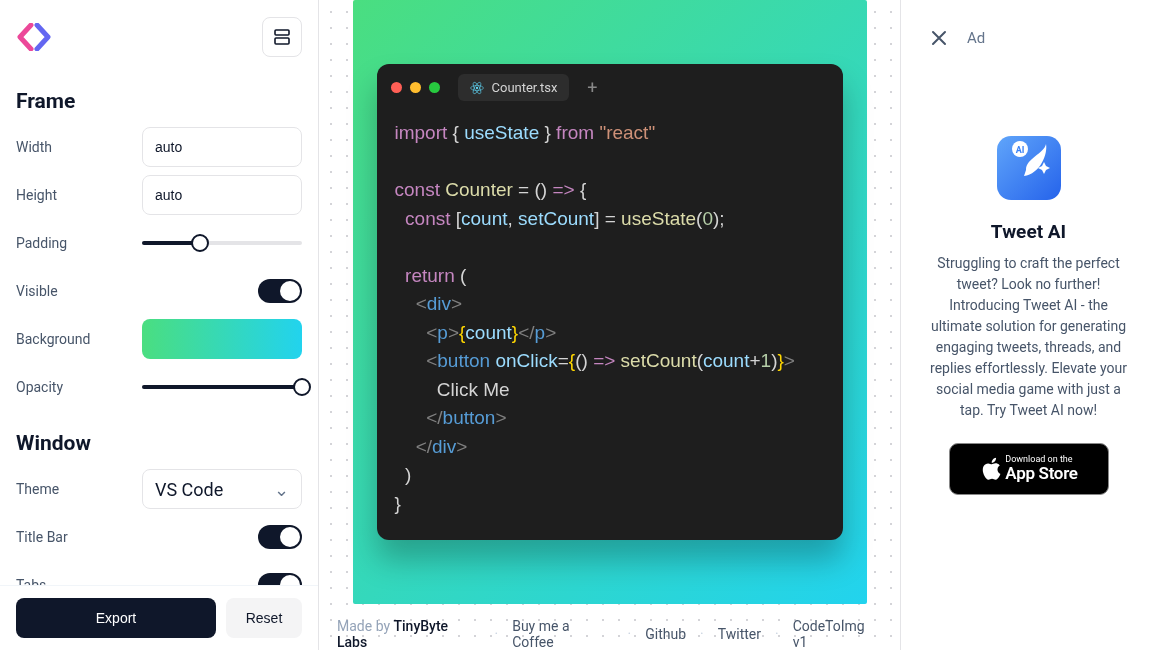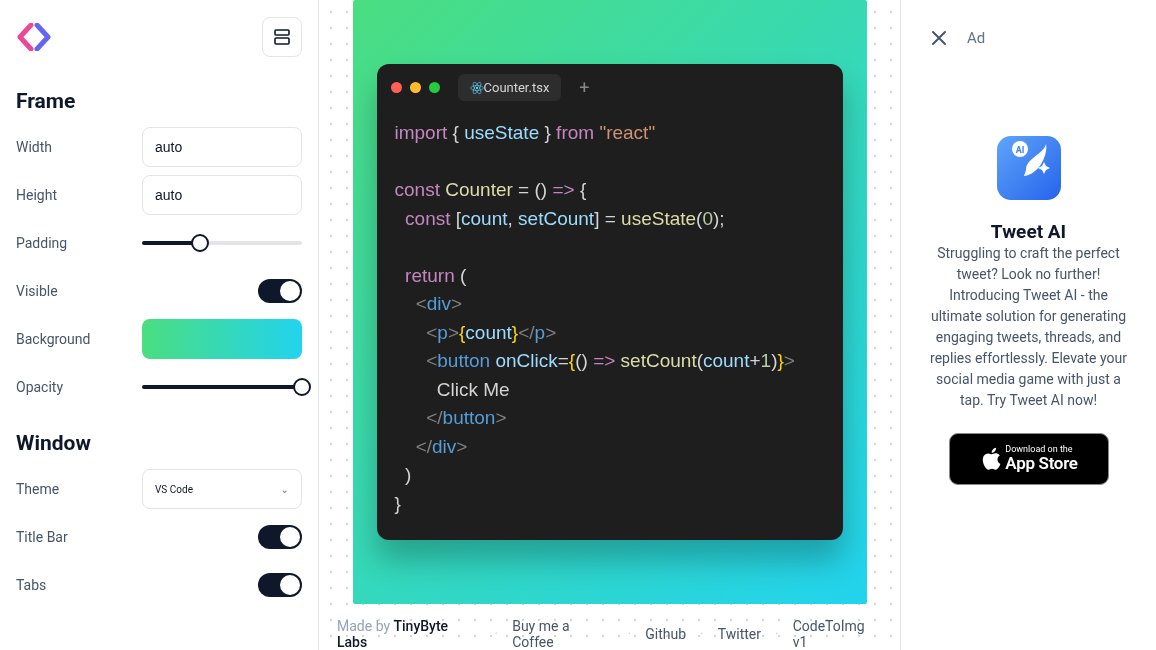--- a/index.html
+++ b/index.html
@@ -8,56 +8,56 @@
 .sidebar{width:319px;border-right:1px solid #e4e4e7;display:flex;flex-direction:column}
 .sidebar-head{display:flex;align-items:center;justify-content:space-between;padding:17px 16px 12px}
 .logo{display:flex;align-items:center;gap:2px}
 .logo svg{display:block}
 .panel-toggle{width:40px;height:40px;border:1px solid #e4e4e7;border-radius:8px;display:flex;align-items:center;justify-content:center;background:#fff;cursor:pointer}
 .controls{flex:1;overflow-y:auto;padding:0 16px 8px}
 .section-h{font-size:21px;font-weight:700;padding:20px 0 10px}
 .row{display:flex;align-items:center;justify-content:space-between;height:48px}
 .row label{font-size:14px;color:#475569}
 .textin{width:160px;height:40px;border:1px solid #e4e4e7;border-radius:8px;padding:0 12px;font-size:14px;color:#0f172a}
-.select{width:160px;height:40px;border:1px solid #e4e4e7;border-radius:8px;padding:0 12px;display:flex;align-items:center;justify-content:space-between;font-size:10px;background:#fff;cursor:pointer}
+.select{width:160px;height:40px;border:1px solid #e4e4e7;border-radius:8px;padding:0 12px;display:flex;align-items:center;justify-content:space-between;font-size:18px;background:#fff;cursor:pointer}
 .sliderwrap{width:160px;height:16px;position:relative}
 .track{position:absolute;left:0;right:0;top:6px;height:4px;background:#e4e4e7;border-radius:2px}
 .fill{position:absolute;left:0;top:6px;height:4px;background:#0f172a;border-radius:2px}
 .thumb{position:absolute;top:-1px;width:18px;height:18px;border-radius:50%;background:#fff;border:2px solid #0f172a;transform:translateX(-9px)}
 .toggle{width:44px;height:24px;border-radius:12px;background:#0f172a;position:relative;cursor:pointer}
 .knob{width:20px;height:20px;background:#fff;border-radius:50%;position:absolute;top:2px;right:2px}
 .bg-swatch{width:160px;height:40px;border-radius:8px;background:linear-gradient(90deg,#4ade80,#22d3ee);cursor:pointer}
 .footer{display:flex;gap:10px;padding:12px 16px;border-top:1px solid #f1f5f9}
 .btn{height:40px;border-radius:8px;border:none;font-size:14px;font-weight:500;cursor:pointer}
 .btn-primary{flex:1;background:#0f172a;color:#fff}
 .btn-ghost{width:76px;background:#f4f4f5;color:#0f172a}
 .canvas{flex:1;position:relative;background-image:radial-gradient(#d4d4d8 1px,transparent 1px);background-size:16px 16px;background-position:4px 4px;display:flex;flex-direction:column}
 .stage{flex:1;display:flex;align-items:center;justify-content:center}
 .frame{width:514px;background:linear-gradient(135deg,#4ade80,#22d3ee);padding:64px 24px;border-radius:2px}
 .win{background:#1e1e1e;border-radius:12px;box-shadow:0 20px 30px rgba(0,0,0,.25);overflow:hidden}
 .titlebar{display:flex;align-items:center;gap:18px;padding:10px 14px}
 .lights{display:flex;gap:8px}
 .light{width:11px;height:11px;border-radius:50%}
 .red{background:#ff5f56}.yellow{background:#ffbd2e}.green{background:#27c93f}
-.tab{display:flex;align-items:center;gap:0;background:#2d2d2d;padding:6px 12px;border-radius:6px;color:#d4d4d4;font-size:13px}
+.tab{display:flex;align-items:center;gap:8px;background:#2d2d2d;padding:6px 12px;border-radius:6px;color:#d4d4d4;font-size:13px}
 .addtab{color:#888;font-size:18px;cursor:pointer;line-height:1}
 .code{padding:8px 18px 22px;font-family:Liberation Sans, sans-serif;font-size:19px;line-height:1.5;color:#d4d4d4;white-space:pre}
 .tk-kw{color:#c586c0}.tk-id{color:#9cdcfe}.tk-fn{color:#dcdcaa}.tk-br{color:#ffd700}.tk-pn{color:#d4d4d4}.tk-str{color:#ce9178}.tk-num{color:#b5cea8}.tk-tag{color:#569cd6}.tk-w{color:#d4d4d4}.tk-gr{color:#808080}
 .bottombar{display:flex;align-items:center;gap:14px;padding:14px 18px;font-size:14px;color:#94a3b8}
 .bottombar a{color:#475569;text-decoration:none;cursor:pointer}
 .bottombar .made{color:#94a3b8}
 .bottombar .tl{color:#0f172a;font-weight:500}
 .dot{color:#cbd5e1}
 .ad{width:256px;border-left:1px solid #e4e4e7;padding:28px;display:flex;flex-direction:column;align-items:center}
 .ad-head{width:100%;display:flex;align-items:center;gap:18px}
 .ad-close{width:20px;height:20px;cursor:pointer;color:#475569}
 .ad-label{font-size:15px;color:#64748b}
 .ad-icon{width:64px;height:64px;border-radius:14px;background:linear-gradient(135deg,#60a5fa,#2563eb);margin-top:88px;display:flex;align-items:flex-start;justify-content:center;position:relative}
 .ad-title{font-size:19px;font-weight:700;margin-top:20px}
-.ad-desc{font-size:14px;color:#475569;text-align:center;line-height:1.5}
+.ad-desc{font-size:14px;color:#475569;text-align:center;margin-top:10px;line-height:1.5}
 .appstore{margin-top:22px;width:160px;height:52px;background:#000;border:1px solid #888;border-radius:9px;display:flex;align-items:center;justify-content:center;color:#fff;cursor:pointer}
 .appstore .txt{display:flex;flex-direction:column;line-height:1.05}
 .appstore .t1{font-size:9px}
 .appstore .t2{font-size:17px;font-weight:600;letter-spacing:-.3px}
 .chev{color:#64748b}
 </style>
 </head>
 <body>
 
 <div class="app">
@@ -131,20 +131,24 @@
           </div>
       </div>
       <div class="row">
         <label>Tabs</label>
         <div class="toggle">
             <div class="knob"></div>
           </div>
       </div>
     </div>
 
+    <div class="footer">
+      <button class="btn btn-primary">Export</button>
+      <button class="btn btn-ghost">Reset</button>
+    </div>
   </div>
 
   <div class="canvas">
     <div class="stage">
       <div class="frame">
         <div class="win">
           <div class="titlebar">
             <div class="lights">
               <div class="light red"></div>
                 <div class="light yellow"></div>

